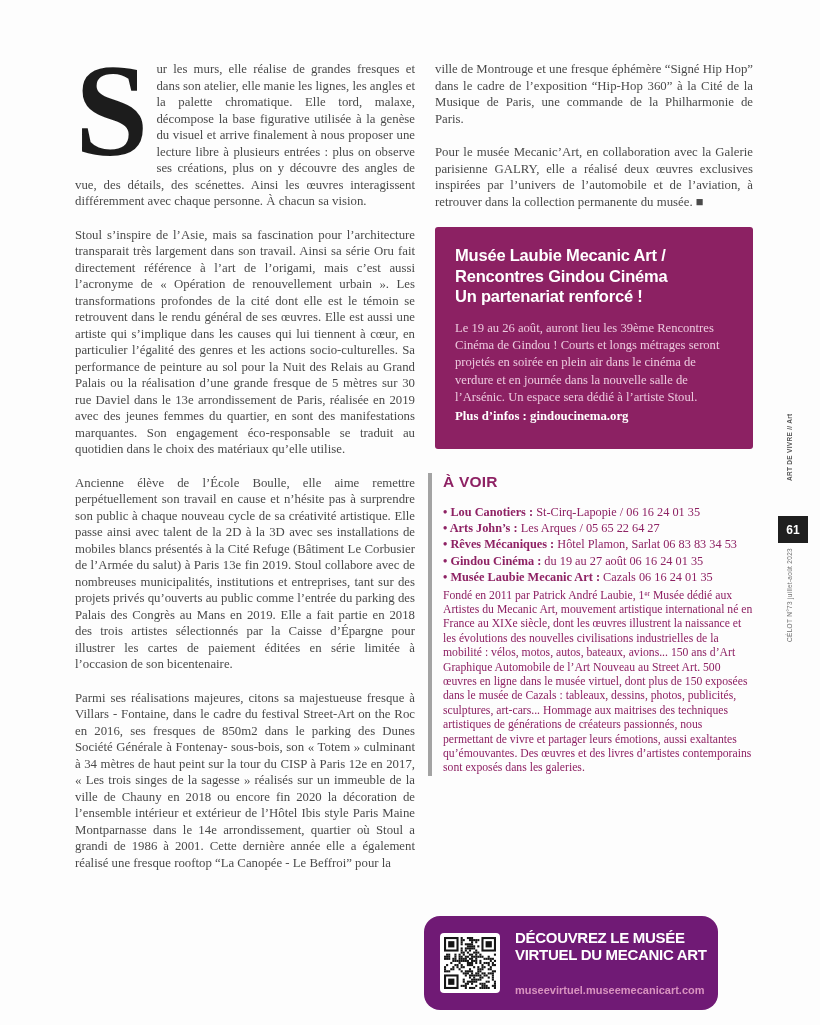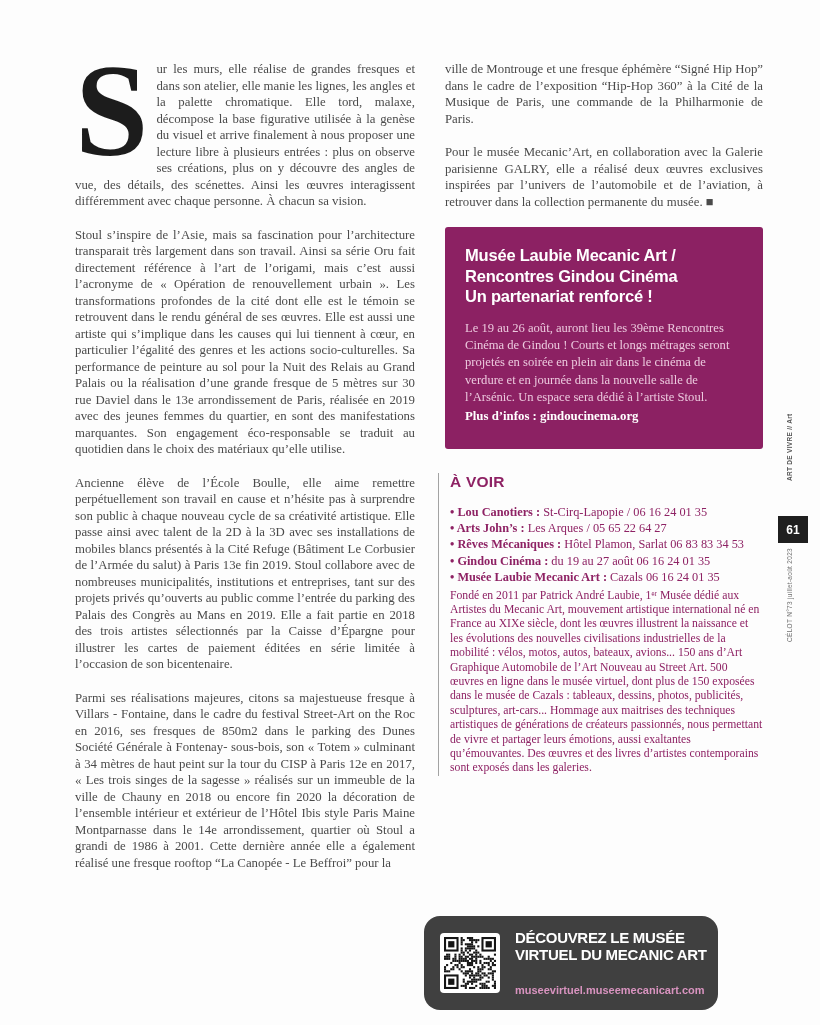--- a/index.html
+++ b/index.html
@@ -4,21 +4,21 @@
 <style>
   html,body { margin:0; padding:0; background:#ffffff; }
   .page {
     position:relative; width:820px; height:1025px; margin:0 auto;
     background:#fdfdfd; overflow:hidden;
     font-family:"Liberation Serif", serif;
   }
   
   .col { position:absolute; top:61px; }
   .col-left  { left:75px;  width:340px; }
-  .col-right { left:438px; width:325px; }
+  .col-right { left:428px; width:325px; }
 
   .body-text {
     margin:0 0 17px 0; font-size:12.8px; line-height:16.5px;
     color:#4a4a4a; text-align:justify;
   }
   .col-right > .body-text { margin-left:7px; }
 
   .dropcap {
     float:left; font-family:"Liberation Serif", serif; font-weight:bold;
     font-size:132px; line-height:92px; color:#1c1c1c;
@@ -37,38 +37,38 @@
   }
   .promo-body {
     margin:13px 0 0 0; color:#ecc9de; font-size:12.6px; line-height:17.4px;
   }
   .promo-link {
     margin:1px 0 0 0; color:#ffffff; font-weight:bold; font-size:12.8px; line-height:17px;
   }
 
   
   .avoir {
-    border-left:1px solid #a3a3a3; padding-left:11px; margin:0; color:#8e2264;
+    border-left:4px solid #a3a3a3; padding-left:11px; margin:0; color:#8e2264;
   }
   .avoir-heading {
     margin:0 0 13px 0; font-family:"Liberation Sans", sans-serif;
     font-size:15.5px; letter-spacing:0.2px; color:#8e2264;
   }
   .avoir-list { list-style:none; margin:0 0 3px 0; padding:0;
     font-size:12.3px; line-height:16.4px; }
   .avoir-list li::before { content:"• "; font-weight:bold; }
   .item-name { font-weight:bold; }
   .item-name::after { content:" : "; font-weight:bold; }
   .avoir-desc { margin:0; font-size:11.7px; line-height:14.4px; color:#8e2264; }
 
   
   .qr-box {
     position:absolute; left:424px; top:916px; width:262px;
     display:flex; align-items:center; gap:15px;
-    background:#404040; border-radius:16px; padding:14px 16px;
+    background:#701a75; border-radius:16px; padding:14px 16px;
   }
   .qr-chip { flex:0 0 auto; background:#ffffff; border-radius:4px; padding:4px;
     width:52px; height:52px; display:block; }
   .qr-chip svg { display:block; width:52px; height:52px; }
   .qr-title { margin:0; }
   .qr-title span {
     display:block; font-family:"Liberation Sans", sans-serif; font-weight:bold;
     font-size:15px; line-height:16.8px; color:#ffffff; letter-spacing:-0.3px;
     white-space:nowrap;
   }

